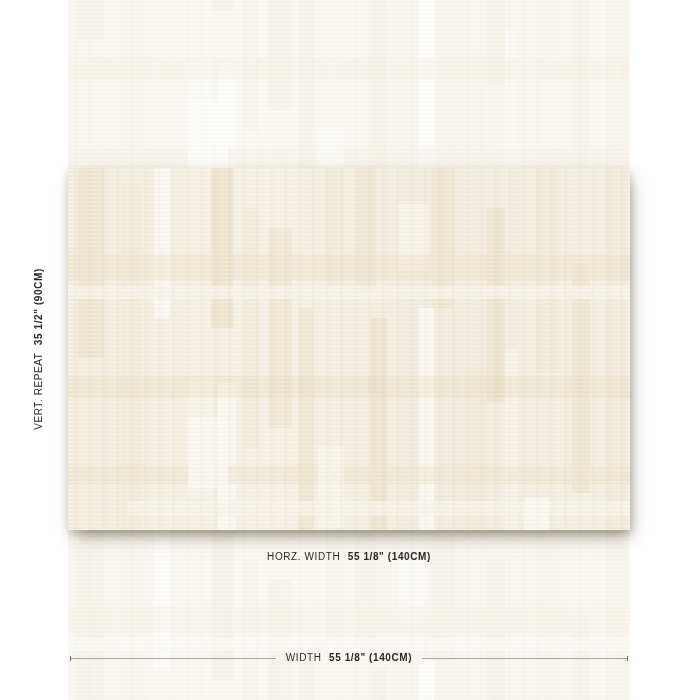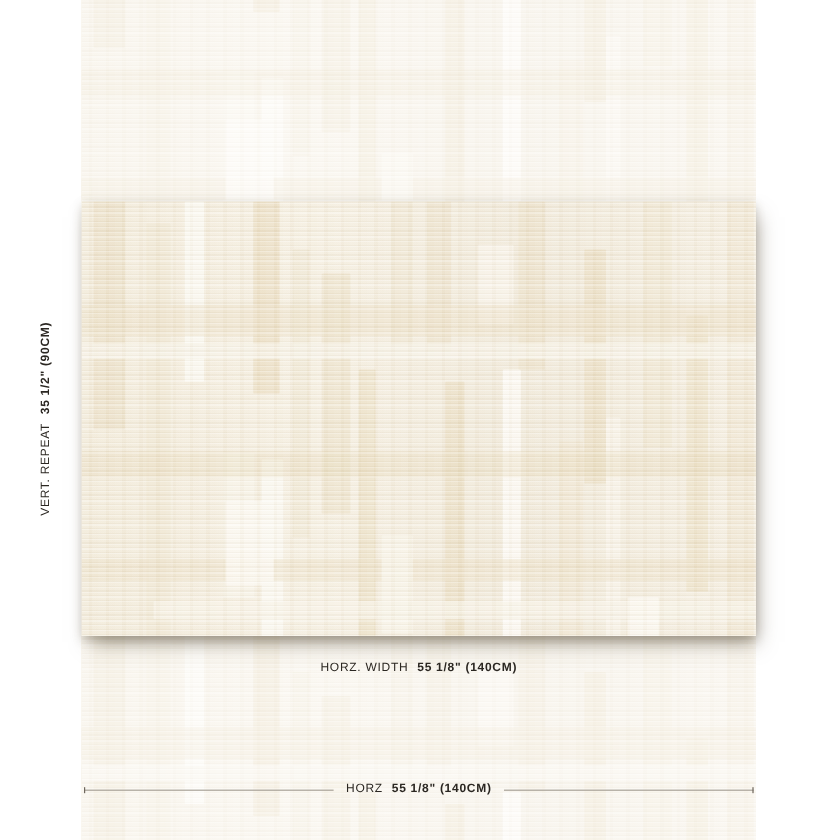--- a/index.html
+++ b/index.html
@@ -210,21 +210,21 @@
   <div class="anno horz-label">
     <span class="lbl">HORZ. WIDTH</span>
     <span class="val">55 1/8" (140CM)</span>
   </div>
 
   <div class="width-dim">
     <div class="dim-line dim-line-left">
       <span class="dim-tick"></span>
     </div>
     <div class="anno dim-text">
-      <span class="lbl">HORZ</span>
+      <span class="lbl">WIDTH</span>
       <span class="val">55 1/8" (140CM)</span>
     </div>
     <div class="dim-line dim-line-right">
       <span class="dim-tick"></span>
     </div>
   </div>
 
 </div>
 
 </body></html>

